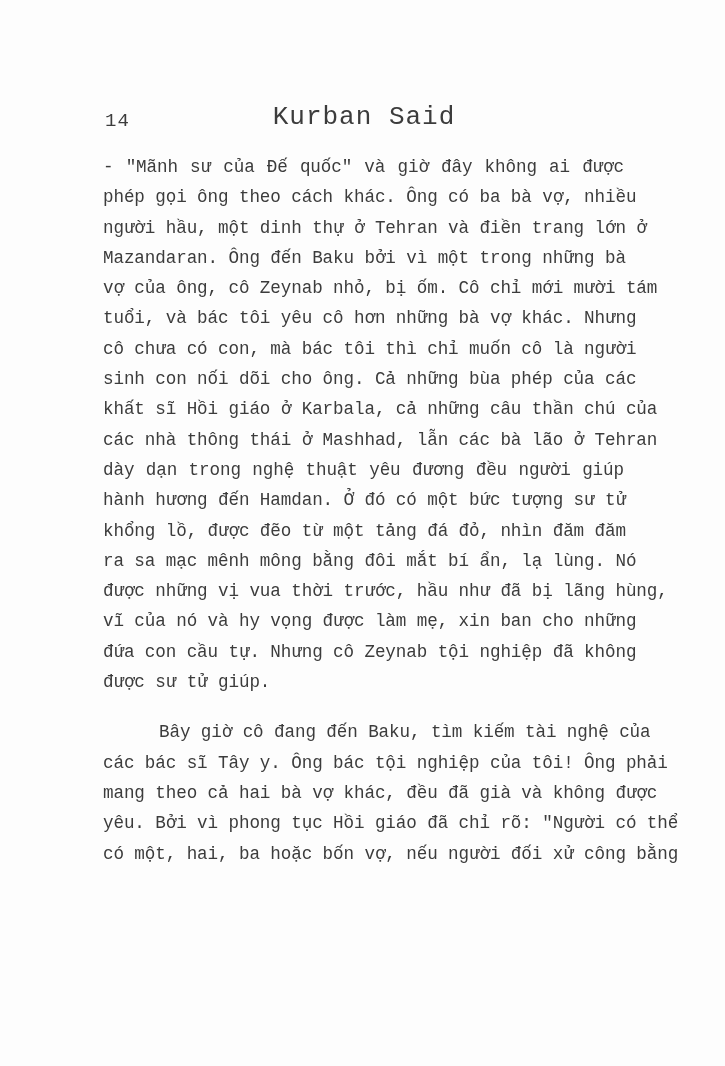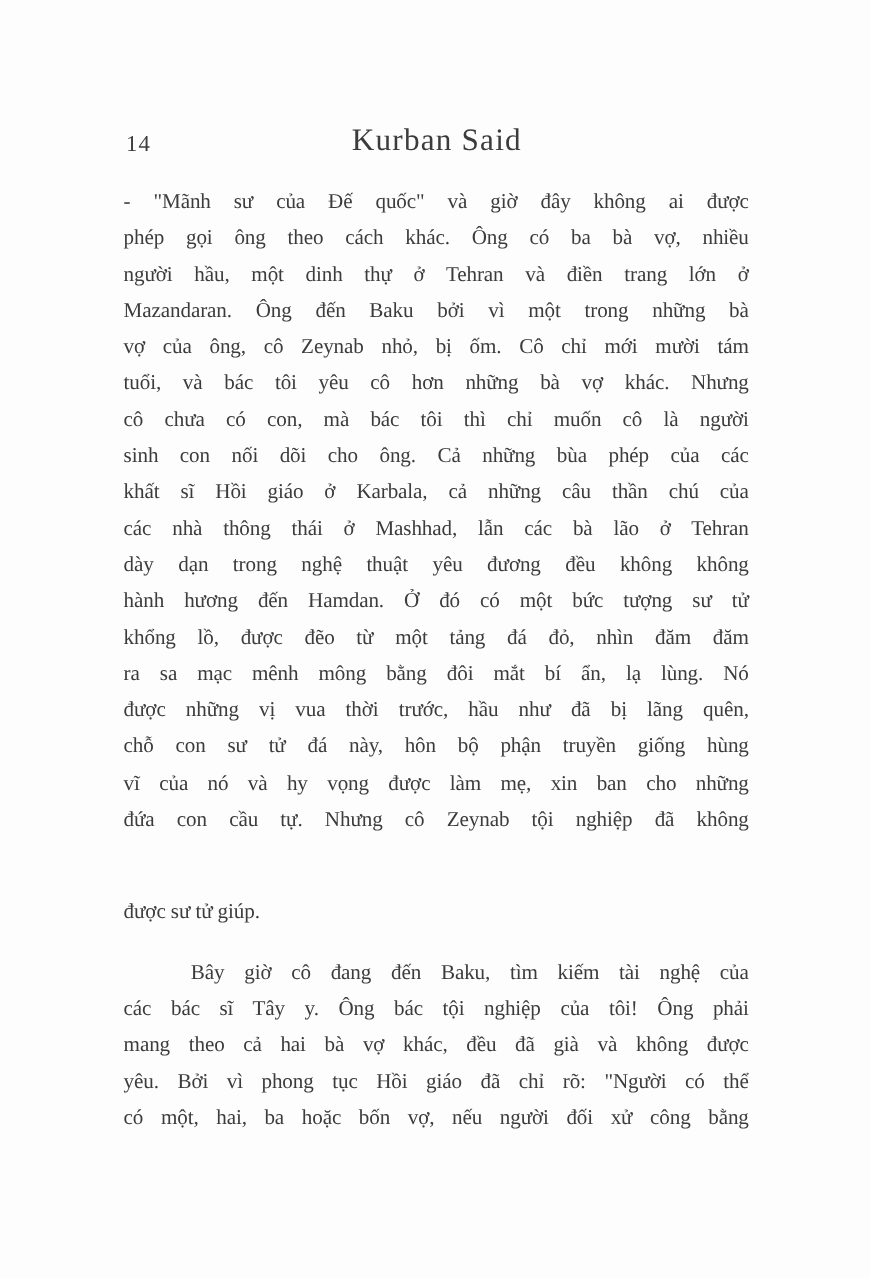--- a/index.html
+++ b/index.html
@@ -5,21 +5,21 @@
   html, body {
     margin: 0;
     padding: 0;
     background: #ffffff;
   }
   .page {
     position: relative;
     width: 725px;
     height: 1066px;
     background: #fdfdfd;
-    font-family: Liberation Serif, serif;
+    font-family: Liberation Mono, monospace;
     color: #3c3c3c;
     overflow: hidden;
     box-sizing: border-box;
   }
   .running-head {
     position: absolute;
     top: 100px;
     left: 103px;
     right: 100px;
     height: 34px;
@@ -49,21 +49,20 @@
     font-size: 17.6px;
     line-height: 30.3px;
     letter-spacing: -0.1px;
     text-align: justify;
     text-align-last: justify;
     white-space: nowrap;
   }
   .line.no-justify {
     text-align: left;
     text-align-last: left;
-    margin-top: 47px;
   }
   .line.indent {
     padding-left: 56px;
     margin-top: 20px;
   }
 </style>
 </head>
 <body>
 
 <div class="page" style="background: rgb(253, 253, 253);">
@@ -76,26 +75,25 @@
         <div class="line">- "Mãnh sư của Đế quốc" và giờ đây không ai được</div>
         <div class="line">phép gọi ông theo cách khác. Ông có ba bà vợ, nhiều</div>
         <div class="line">người hầu, một dinh thự ở Tehran và điền trang lớn ở</div>
         <div class="line">Mazandaran. Ông đến Baku bởi vì một trong những bà</div>
         <div class="line">vợ của ông, cô Zeynab nhỏ, bị ốm. Cô chỉ mới mười tám</div>
         <div class="line">tuổi, và bác tôi yêu cô hơn những bà vợ khác. Nhưng</div>
         <div class="line">cô chưa có con, mà bác tôi thì chỉ muốn cô là người</div>
         <div class="line">sinh con nối dõi cho ông. Cả những bùa phép của các</div>
         <div class="line">khất sĩ Hồi giáo ở Karbala, cả những câu thần chú của</div>
         <div class="line">các nhà thông thái ở Mashhad, lẫn các bà lão ở Tehran</div>
-        <div class="line">dày dạn trong nghệ thuật yêu đương đều không không</div>
+        <div class="line">dày dạn trong nghệ thuật yêu đương đều người giúp</div>
         <div class="line">hành hương đến Hamdan. Ở đó có một bức tượng sư tử</div>
         <div class="line">khổng lồ, được đẽo từ một tảng đá đỏ, nhìn đăm đăm</div>
         <div class="line">ra sa mạc mênh mông bằng đôi mắt bí ẩn, lạ lùng. Nó</div>
-        <div class="line">được những vị vua thời trước, hầu như đã bị lãng quên,</div>
-        <div class="line">chỗ con sư tử đá này, hôn bộ phận truyền giống hùng</div>
+        <div class="line">được những vị vua thời trước, hầu như đã bị lãng hùng,</div>
         <div class="line">vĩ của nó và hy vọng được làm mẹ, xin ban cho những</div>
         <div class="line">đứa con cầu tự. Nhưng cô Zeynab tội nghiệp đã không</div>
         <div class="line no-justify">được sư tử giúp.</div>
       </div>
       <div class="paragraph">
         <div class="line indent">Bây giờ cô đang đến Baku, tìm kiếm tài nghệ của</div>
         <div class="line">các bác sĩ Tây y. Ông bác tội nghiệp của tôi! Ông phải</div>
         <div class="line">mang theo cả hai bà vợ khác, đều đã già và không được</div>
         <div class="line">yêu. Bởi vì phong tục Hồi giáo đã chỉ rõ: "Người có thể</div>
         <div class="line">có một, hai, ba hoặc bốn vợ, nếu người đối xử công bằng</div>

